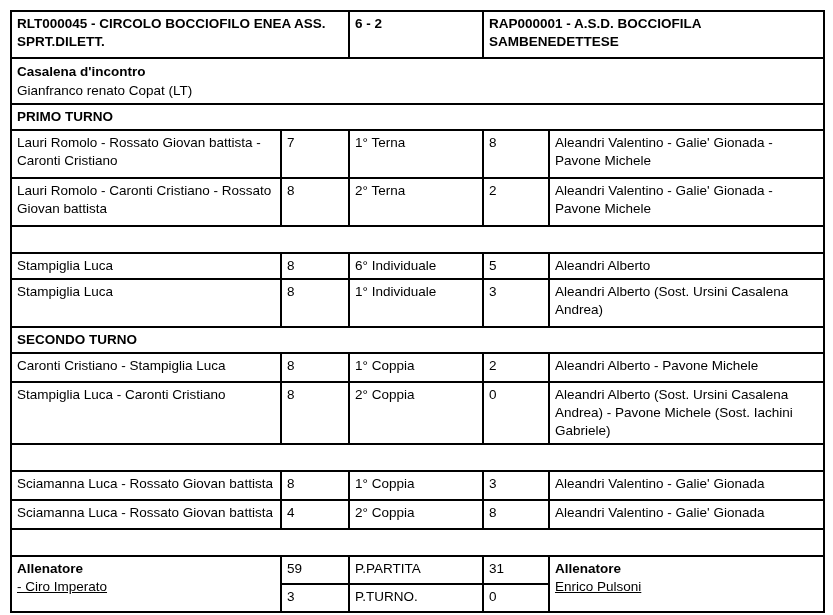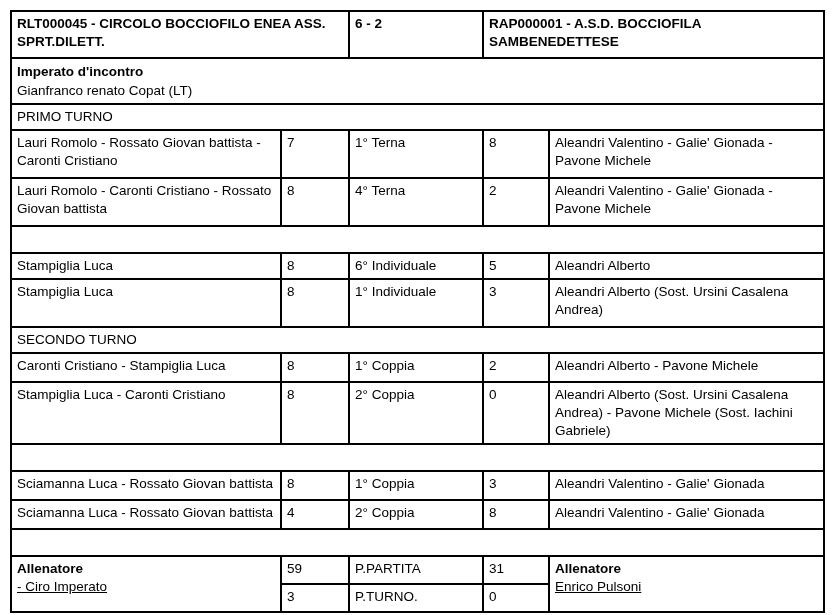--- a/index.html
+++ b/index.html
@@ -22,21 +22,21 @@
     font-size: 13.5px;
     line-height: 1.35;
     vertical-align: top;
     padding: 3px 5px 2px 5px;
     overflow: hidden;
   }
   td.bold { font-weight: bold; }
   td.vmid { vertical-align: middle; }
   tr.r-header td     { height: 40px; }
   tr.r-referee td    { height: 39px; vertical-align: middle; }
-  tr.r-section td    { height: 19px; font-weight: normal; }
+  tr.r-section td    { height: 19px; font-weight: bold; }
   tr.r-tall td       { height: 41px; }
   tr.r-taller td     { height: 55px; }
   tr.r-short td      { height: 19px; }
   tr.r-med td        { height: 22px; }
   tr.r-spacer td     { height: 20px; }
   tr.r-footer td     { height: 21px; margin-top: 8px; }
   .ref-label { font-weight: bold; }
   .ref-name  { font-weight: normal; }
   .coach-label { font-weight: bold; }
   .coach-name  { font-weight: normal; text-decoration: underline; }
@@ -55,40 +55,40 @@
 
   <tbody>
       <tr class="r-header">
     <td colspan="2" class="bold">RLT000045 - CIRCOLO BOCCIOFILO ENEA ASS. SPRT.DILETT.</td>
     <td class="bold">6 - 2</td>
     <td colspan="2" class="bold">RAP000001 - A.S.D. BOCCIOFILA SAMBENEDETTESE</td>
   </tr>
 
   <tr class="r-referee">
     <td colspan="5">
-      <div class="ref-label">Imperato d'incontro</div>
+      <div class="ref-label">Casalena d'incontro</div>
       <div class="ref-name">Gianfranco renato Copat (LT)</div>
     </td>
   </tr>
 
   <tr class="r-section">
     <td colspan="5">PRIMO TURNO</td>
   </tr>
 
   <tr class="r-tall">
     <td>Lauri Romolo - Rossato Giovan battista - Caronti Cristiano</td>
     <td>7</td>
     <td>1° Terna</td>
     <td>8</td>
     <td>Aleandri Valentino - Galie' Gionada - Pavone Michele</td>
   </tr>
   <tr class="r-tall">
     <td>Lauri Romolo - Caronti Cristiano - Rossato Giovan battista</td>
     <td>8</td>
-    <td>4° Terna</td>
+    <td>2° Terna</td>
     <td>2</td>
     <td>Aleandri Valentino - Galie' Gionada - Pavone Michele</td>
   </tr>
 
   <tr class="r-spacer">
     <td colspan="5"></td>
   </tr>
 
   <tr class="r-short">
     <td>Stampiglia Luca</td>

